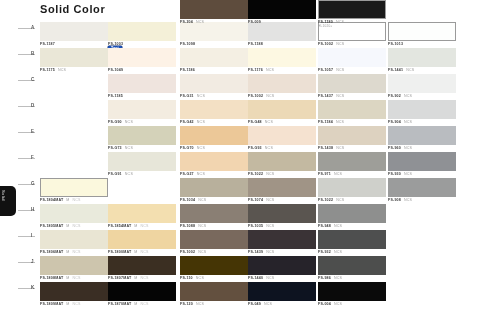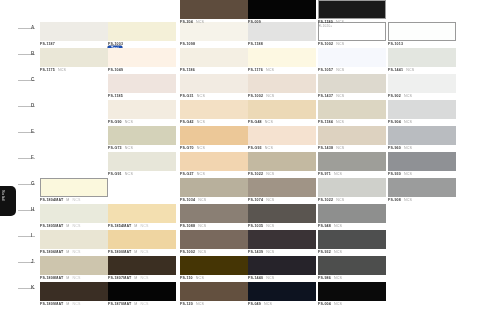--- a/index.html
+++ b/index.html
@@ -71,20 +71,21 @@
     font-size:3.6px;font-weight:bold;
     padding:0.5px 3px;border-radius:1px;
     box-shadow:0 0 0 0.5px #0d2f75;
   }
 </style>
 </head>
 <body>
 
 <div id="app">
 
+  <div class="page-title">Solid Color</div>
 
   <div class="rail">
       <div class="rail-row" style="top: 28px;">
         <div class="rule"></div>
         <span class="ltr">A</span>
       </div>
       <div class="rail-row" style="top: 54px;">
         <div class="rule"></div>
         <span class="ltr">B</span>
       </div>

